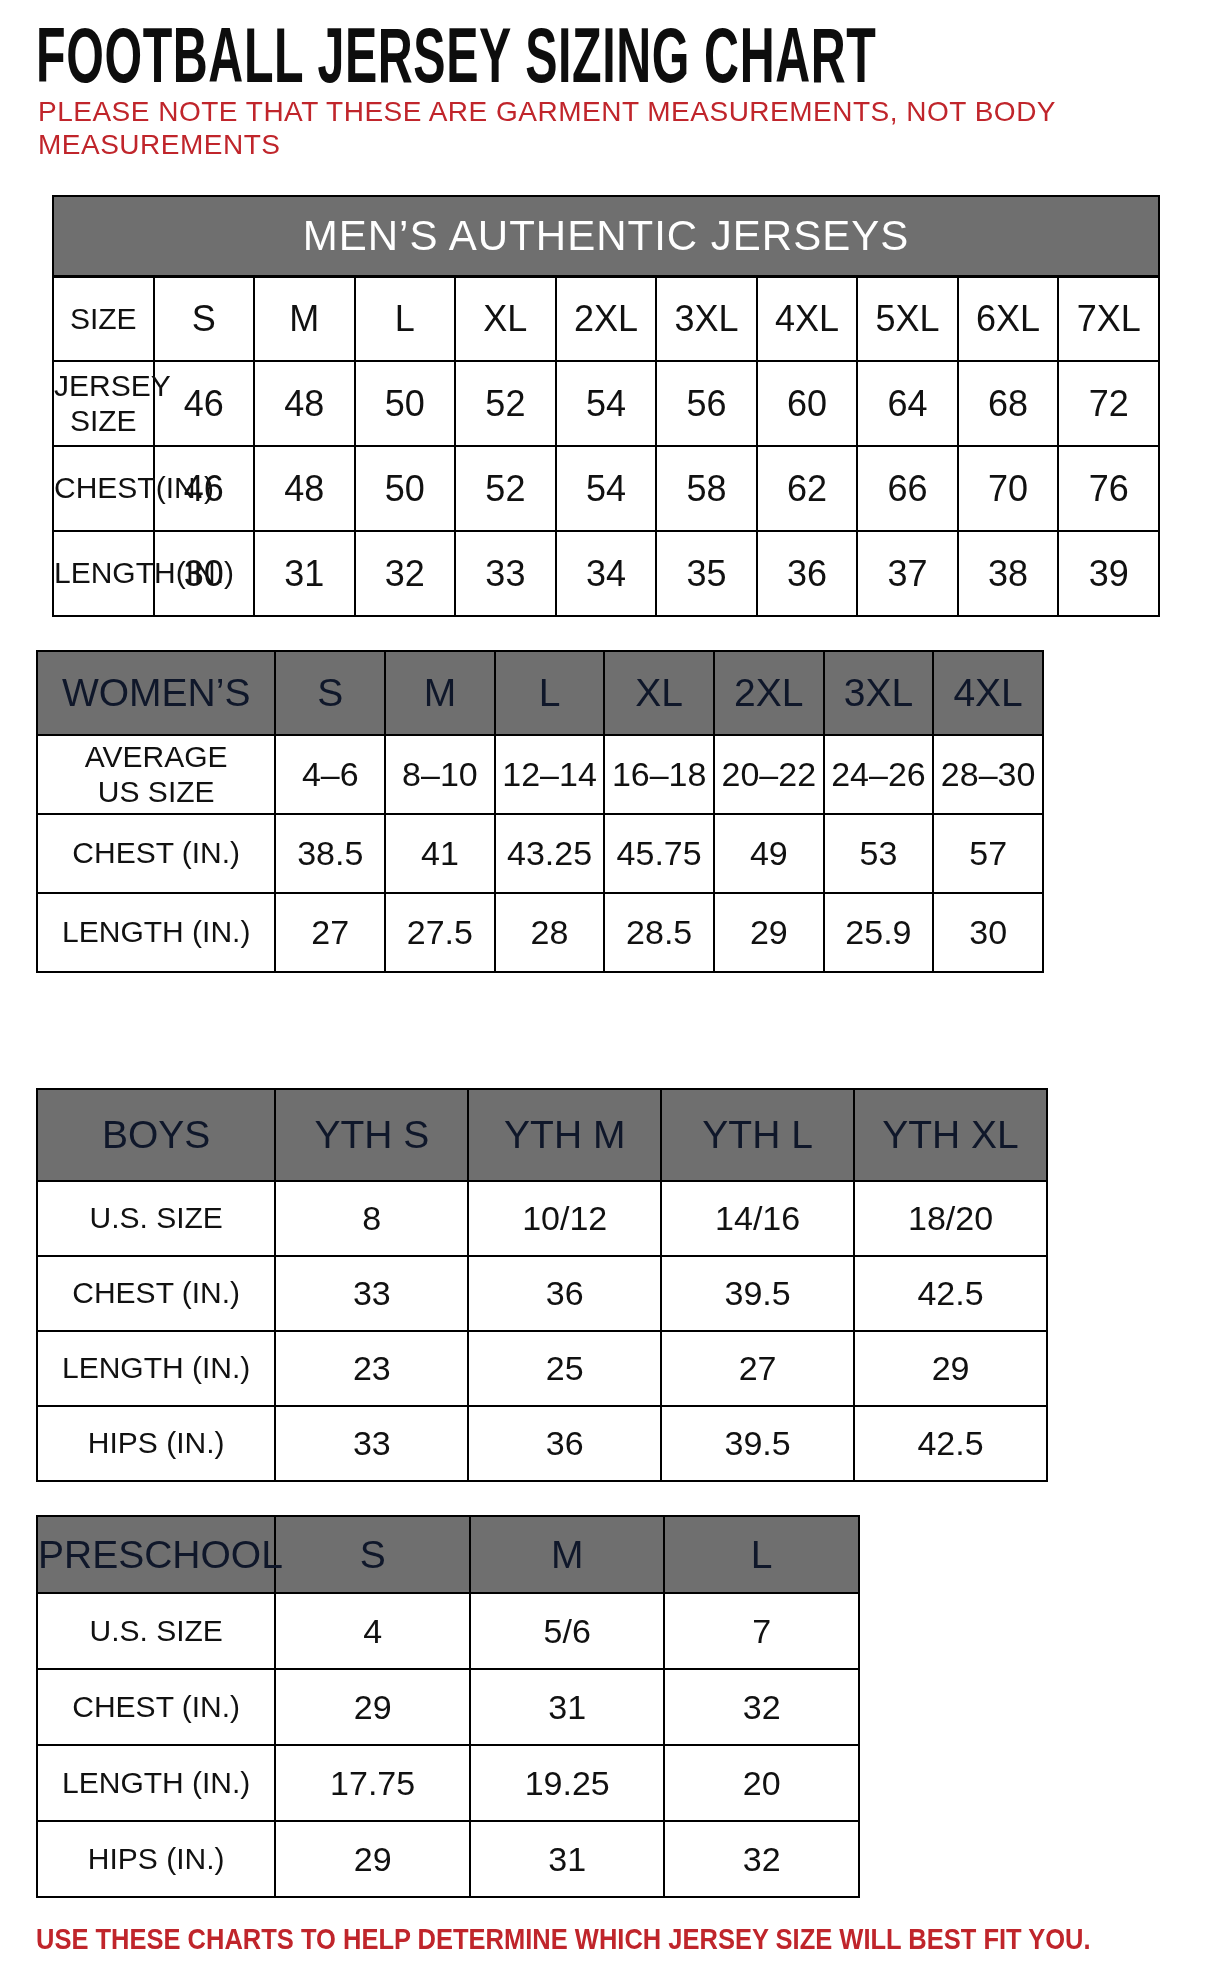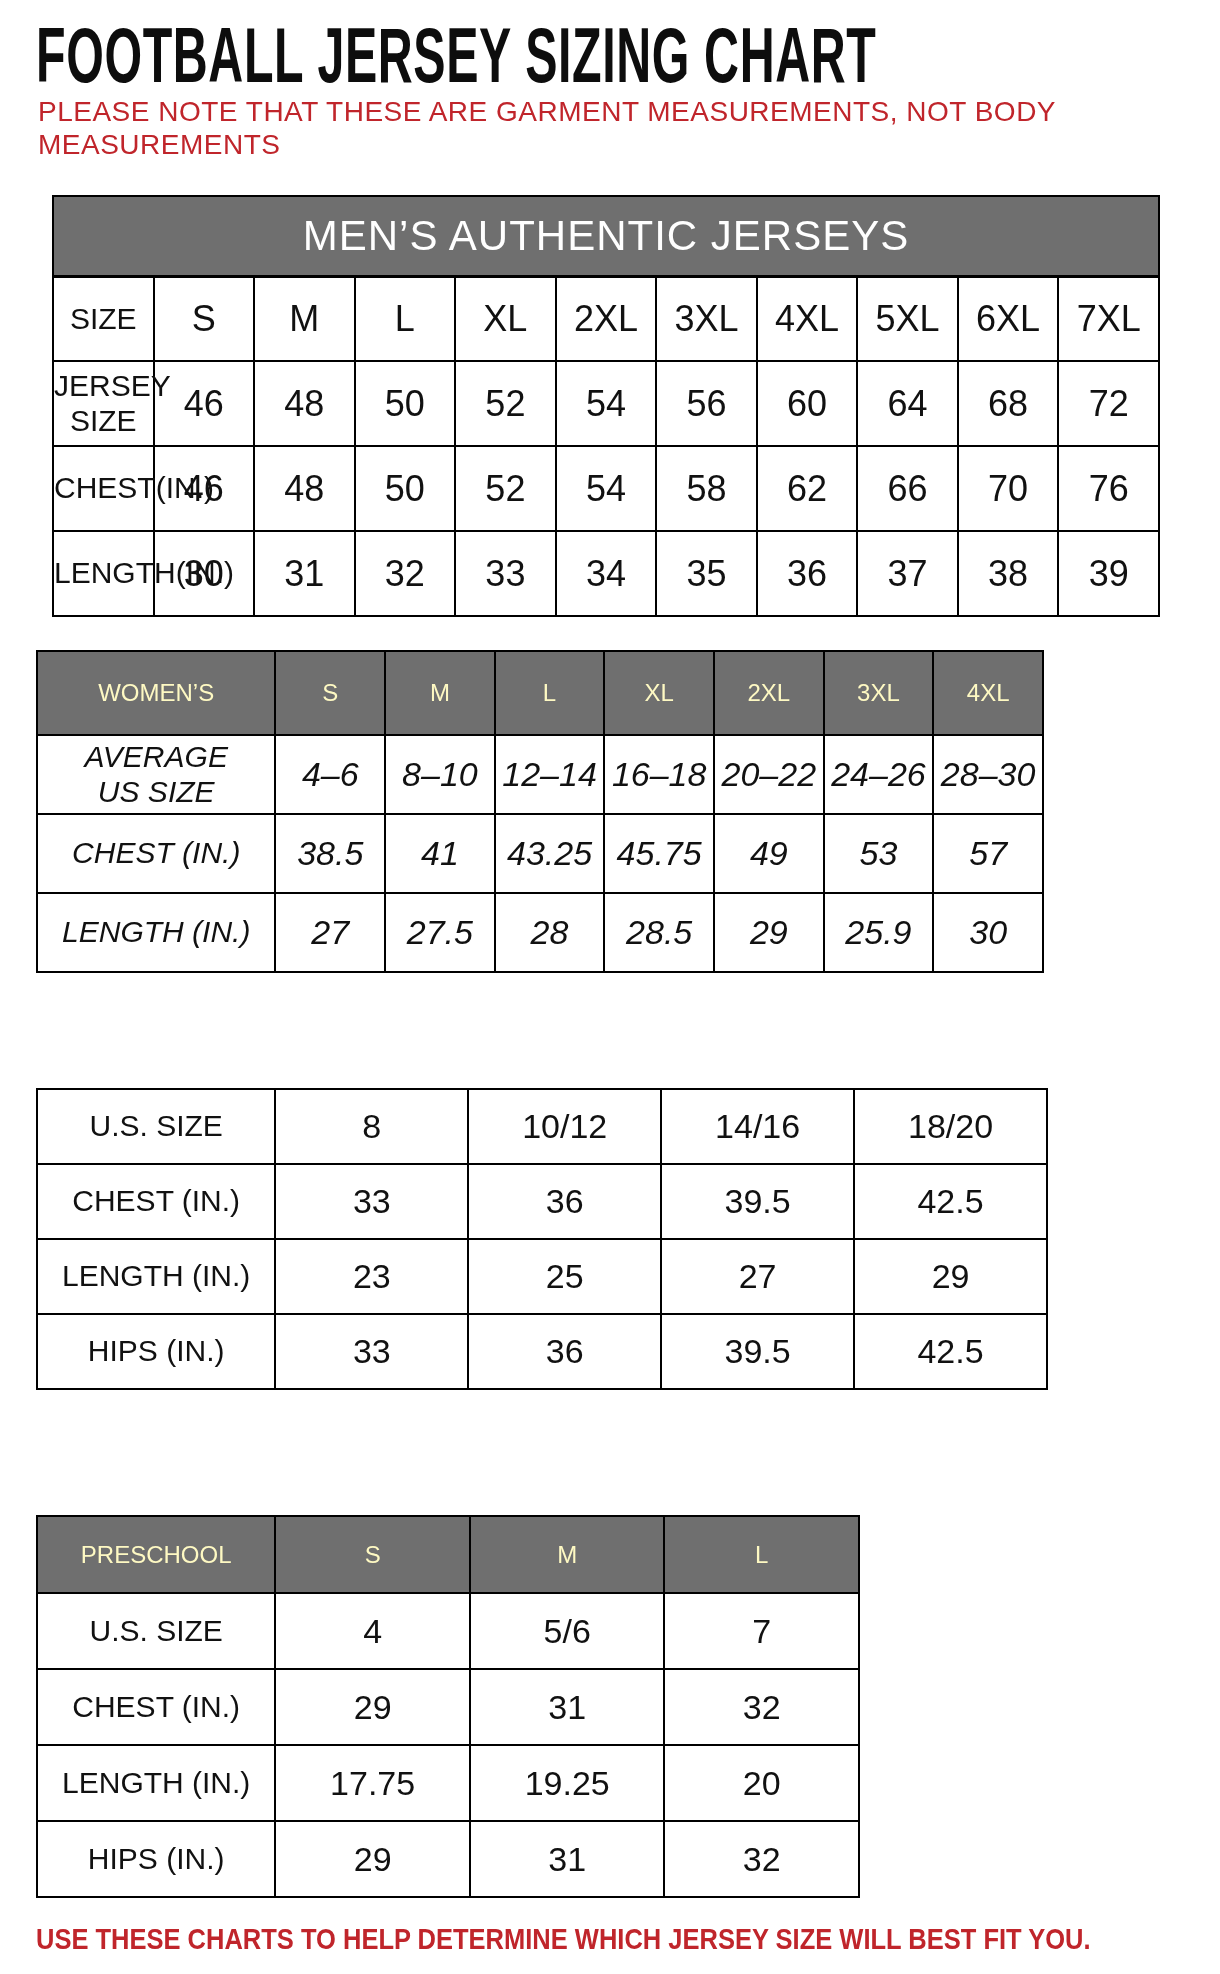--- a/index.html
+++ b/index.html
@@ -48,39 +48,39 @@
     vertical-align:middle;
     font-weight:normal;
   }
   .sizing .band-cell{
     background:var(--gray); color:#ffffff;
     font-size:42px; letter-spacing:1px;
     height:80px;
     border-bottom:3px solid #000;
   }
   .sizing .head th{
-    background:var(--gray); color:#fef9c3;
-    font-size:24px;
+    background:var(--gray); color:#0f172a;
+    font-size:39px;
     margin-left:32px;
   }
   .sizing td.label-cell{
     font-size:30px; line-height:1.15; white-space:pre-line;
   }
   .sizing td.value-cell{ font-size:34px; }
 
   
   .t-mens{ left:52px; top:195px; width:1108px; }
   .t-mens td{ height:85px; }
   .t-mens td:first-child{ width:20.7%;margin-left:40px; }
   .t-mens td.value-cell{ font-size:36px; }
 
   
   .t-womens{ left:36px; top:650px; width:1008px; }
   .t-womens .head th{ height:84px; }
-  .t-womens td{ height:79px;font-style:italic; }
+  .t-womens td{ height:79px; }
   .t-womens th:first-child,.t-womens td:first-child{ width:23.7%; }
 
   
   .t-boys{ left:36px; top:1088px; width:1012px; }
   .t-boys .head th{ height:92px; }
   .t-boys td{ height:75px; }
   .t-boys th:first-child,.t-boys td:first-child{ width:23.6%; }
 
   
   .t-preschool{ left:36px; top:1515px; width:824px;border-radius:11px; }
@@ -205,20 +205,27 @@
           <td class="value-cell">28.5</td>
           <td class="value-cell">29</td>
           <td class="value-cell">25.9</td>
           <td class="value-cell">30</td>
         </tr>
       </tbody>
     </table>
 
   <table class="sizing t-boys">
       <tbody>
+        <tr class="head">
+          <th class="label-cell">BOYS</th>
+          <th class="col-cell">YTH S</th>
+          <th class="col-cell">YTH M</th>
+          <th class="col-cell">YTH L</th>
+          <th class="col-cell">YTH XL</th>
+        </tr>
         <tr>
           <td class="label-cell">U.S. SIZE</td>
           <td class="value-cell">8</td>
           <td class="value-cell">10/12</td>
           <td class="value-cell">14/16</td>
           <td class="value-cell">18/20</td>
         </tr>
         <tr>
           <td class="label-cell">CHEST (IN.)</td>
           <td class="value-cell">33</td>

